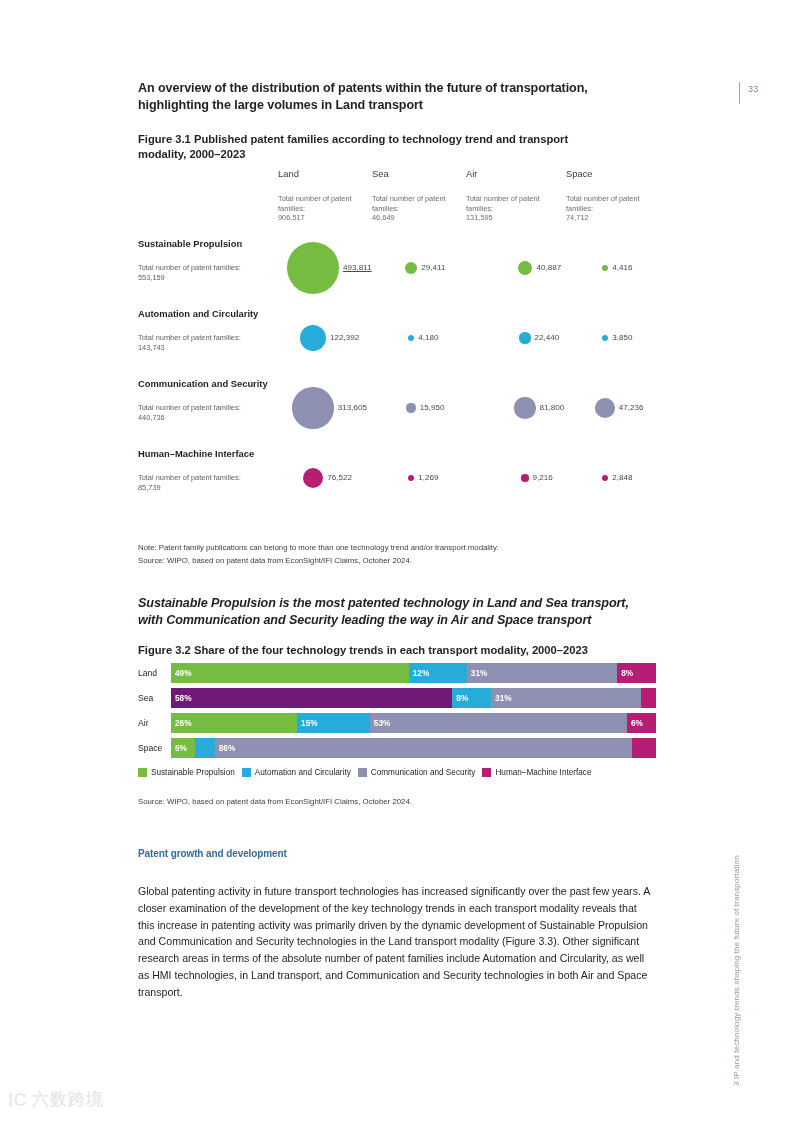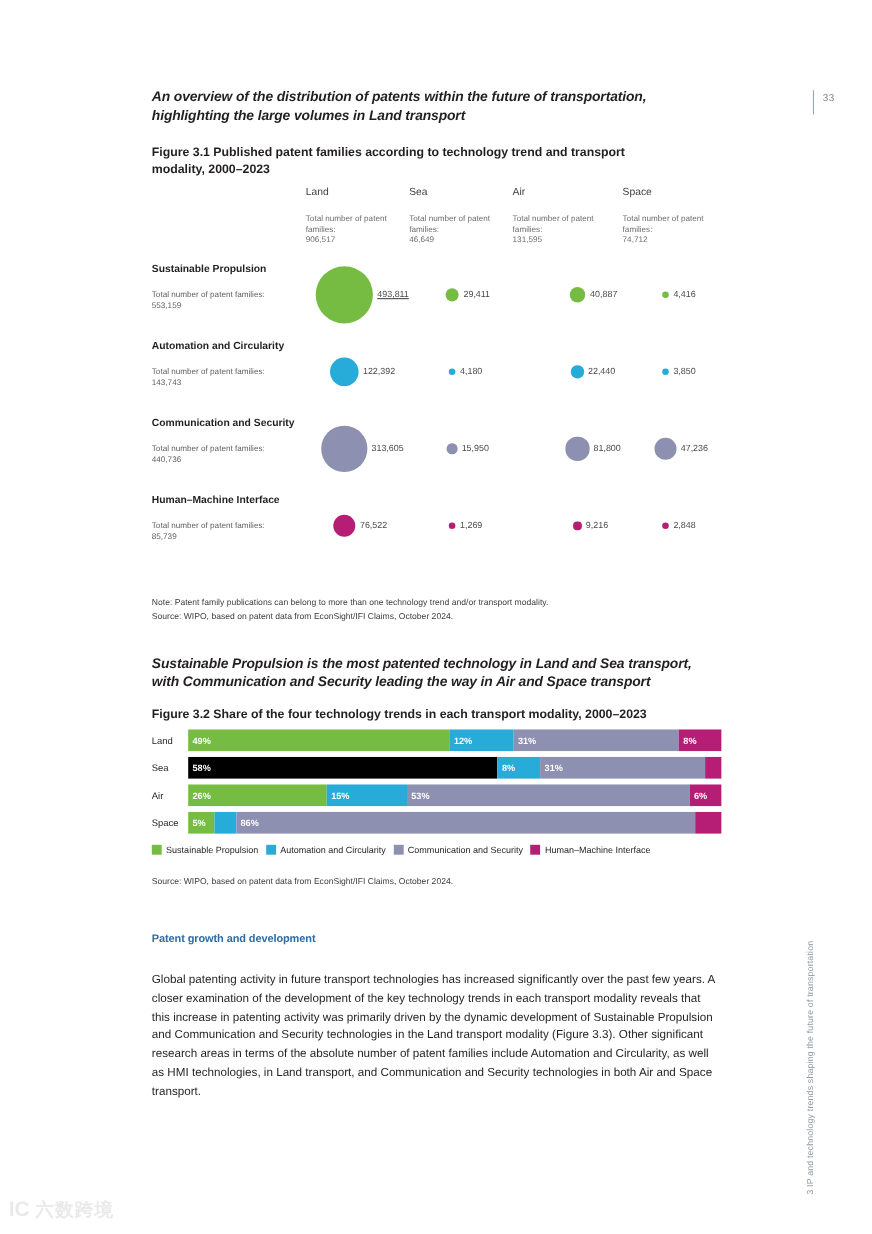--- a/index.html
+++ b/index.html
@@ -25,21 +25,21 @@
   .vert-head{
     position:absolute; left:741px; top:1077px;
     transform-origin:left bottom;
     transform:rotate(-90deg);
     white-space:nowrap;
     font-size:8px; color:#8e9aa4; letter-spacing:.15px;
   }
 
   .lede{
     position:absolute; left:138px; top:80px; width:515px;
-    font-style:italic; font-weight:bold; font-size:12.6px; line-height:16.5px;
+    font-weight:bold; font-size:12.6px; line-height:16.5px;
     color:#231f20; letter-spacing:-.1px;
   }
 
   .fig-title{
     position:absolute; left:138px; top:132px; width:470px;
     font-weight:bold; font-size:11.2px; line-height:15px; color:#231f20;
   }
 
   
   .f31{ position:absolute; left:138px; top:168px; width:530px; }
@@ -260,21 +260,21 @@
             <span>31%</span>
           </div>
           <div class="seg" style="flex: 8 0 0px; background: rgb(181, 30, 116);">
             <span>8%</span>
           </div>
         </div>
       </div>
       <div class="bar-row">
         <div class="bar-cat">Sea</div>
         <div class="bar-track">
-          <div class="seg" style="flex: 58 0 0px; background: #000000;">
+          <div class="seg" style="flex: 58 0 0px; background: #701a75;">
             <span>58%</span>
           </div>
           <div class="seg" style="flex: 8 0 0px; background: rgb(39, 171, 216);">
             <span>8%</span>
           </div>
           <div class="seg" style="flex: 31 0 0px; background: rgb(141, 144, 176);">
             <span>31%</span>
           </div>
           <div class="seg" style="flex: 3 0 0px; background: rgb(181, 30, 116);"></div>
         </div>

